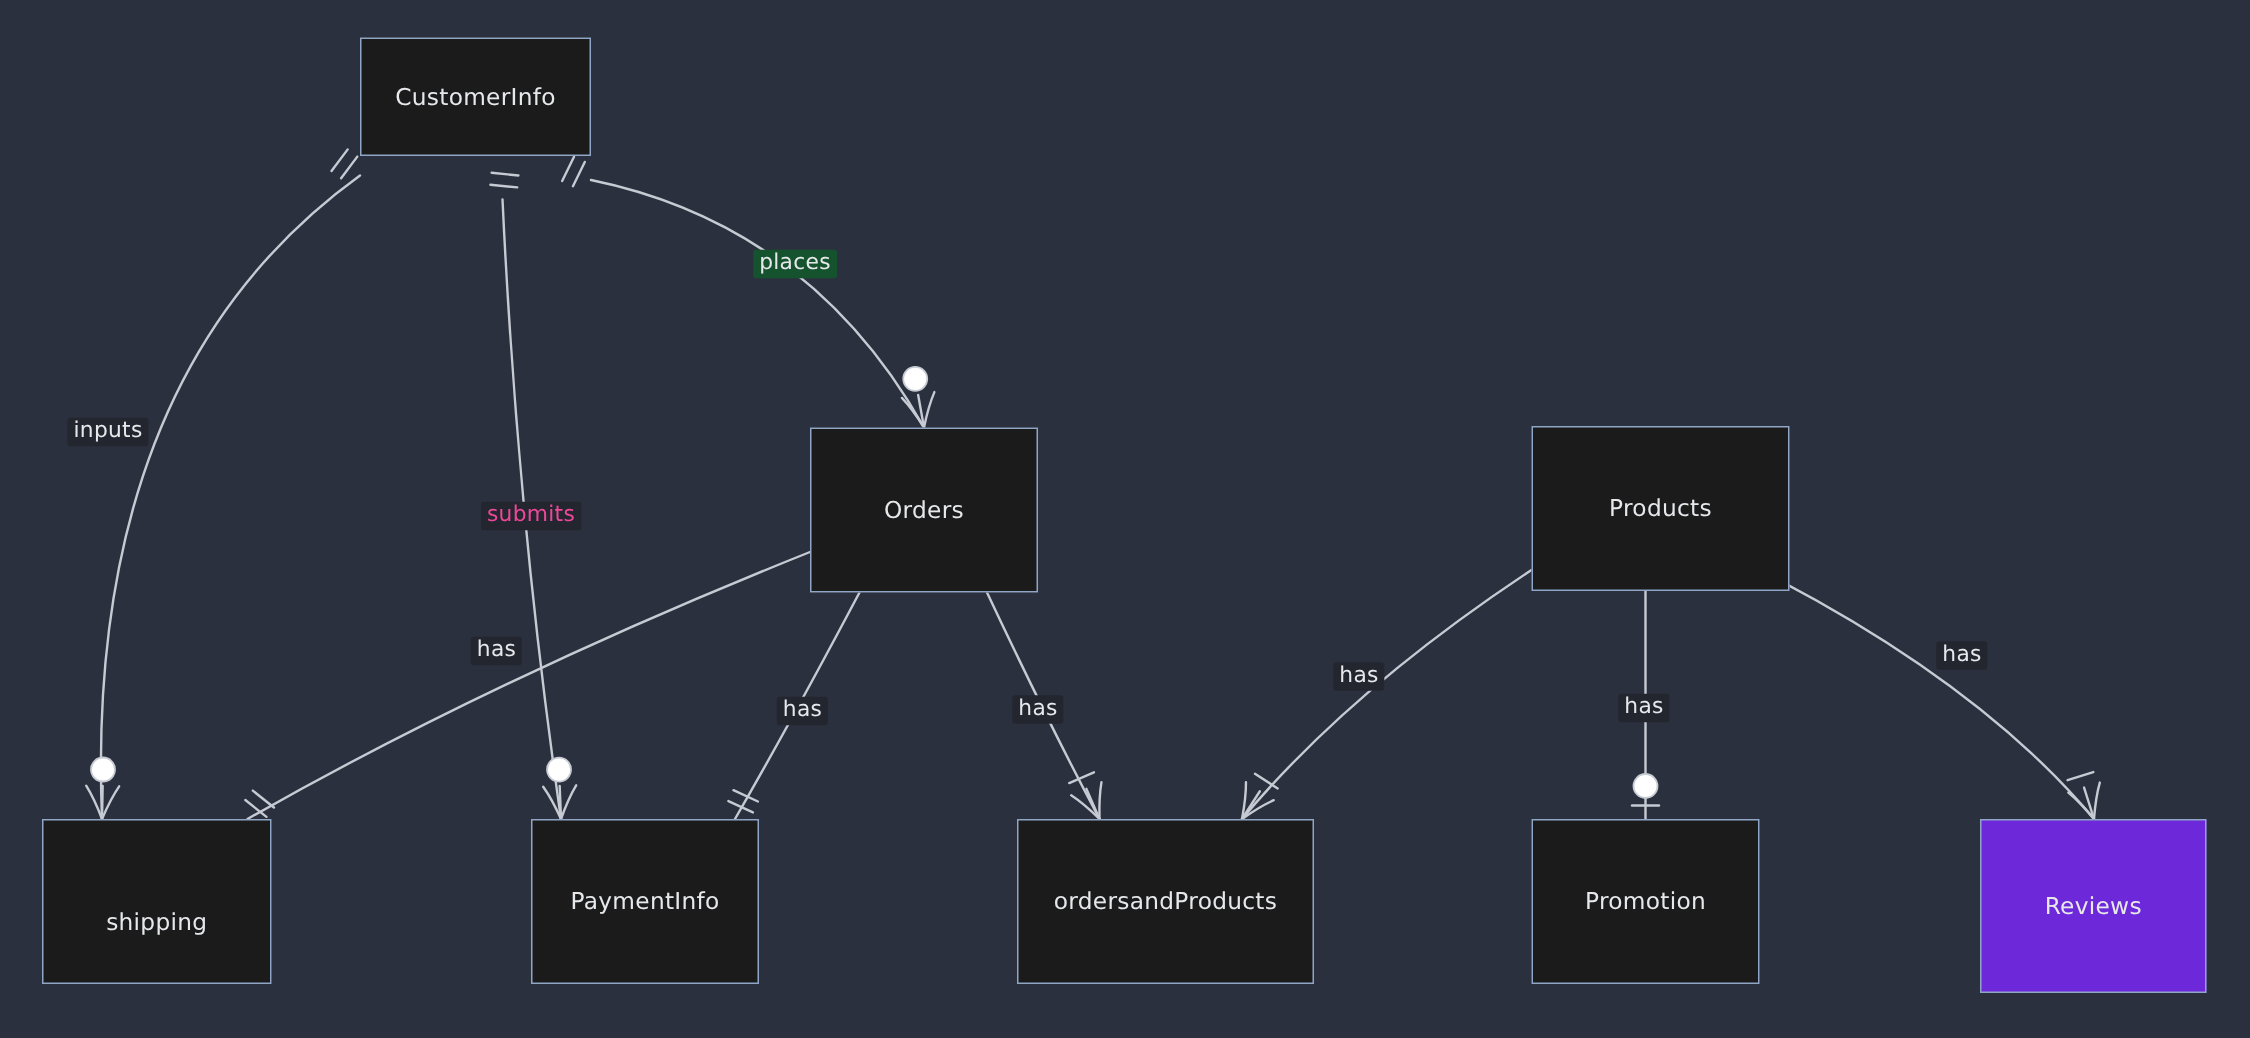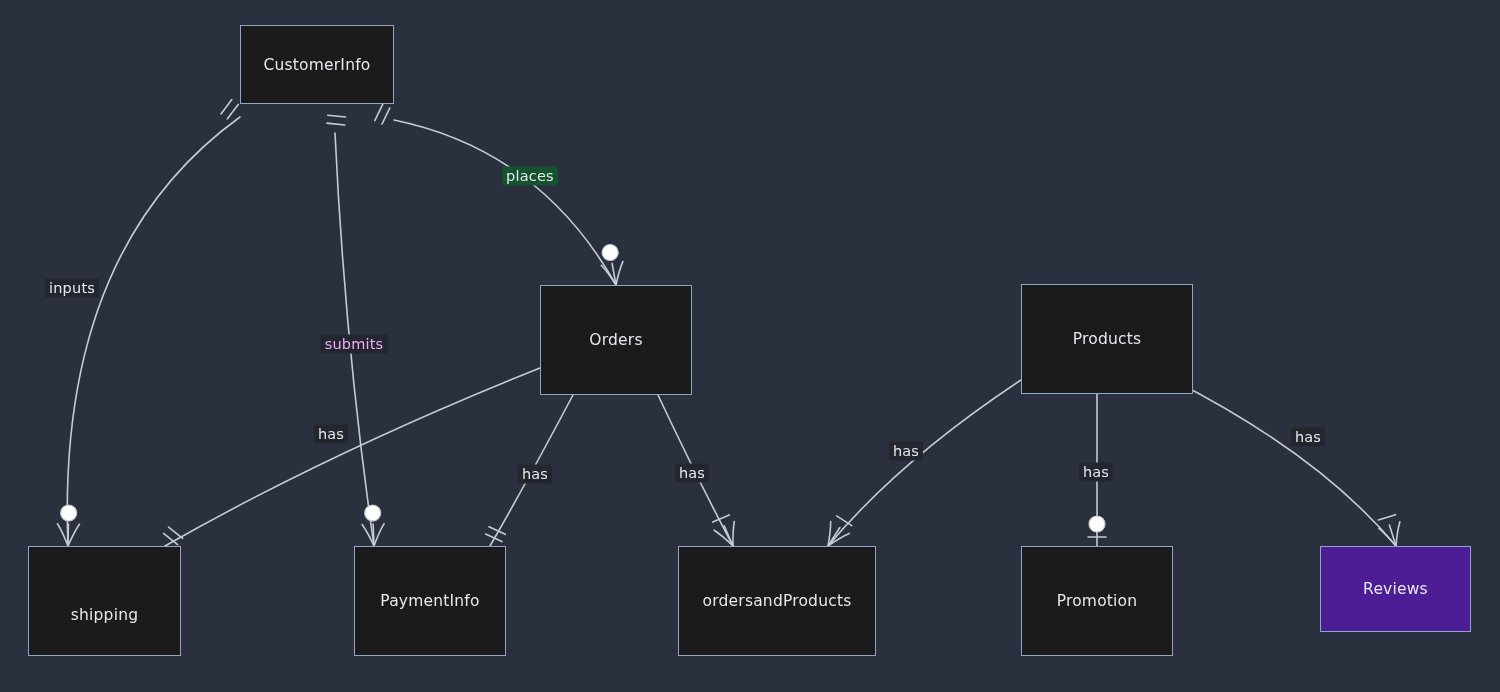--- a/index.html
+++ b/index.html
@@ -149,27 +149,27 @@
       </div>
       <div class="entity" style="left: 354px; top: 546px; width: 152px; height: 110px; background: rgb(27, 27, 27); border-color: rgb(143, 166, 198);">
         <span class="entity-label" style="color: rgb(230, 232, 236);">PaymentInfo</span>
       </div>
       <div class="entity" style="left: 678px; top: 546px; width: 198px; height: 110px; background: rgb(27, 27, 27); border-color: rgb(143, 166, 198);">
         <span class="entity-label" style="color: rgb(230, 232, 236);">ordersandProducts</span>
       </div>
       <div class="entity" style="left: 1021px; top: 546px; width: 152px; height: 110px; background: rgb(27, 27, 27); border-color: rgb(143, 166, 198);">
         <span class="entity-label" style="color: rgb(230, 232, 236); text-align: center;">Promotion</span>
       </div>
-      <div class="entity" style="left: 1320px; top: 546px; width: 151px; height: 86px; background: #4c1d95; border-color: rgb(143, 166, 198);">
+      <div class="entity" style="left: 1320px; top: 546px; width: 151px; height: 116px; background: #6d28d9; border-color: rgb(143, 166, 198);">
         <span class="entity-label" style="color: rgb(230, 232, 236);">Reviews</span>
       </div>
     </div>
   <div id="labels">
       <div class="rel-label" style="left: 58px; top: 288px; color: rgb(230, 232, 236); background: rgb(35, 38, 47); margin-left: 14px;">inputs</div>
-      <div class="rel-label" style="left: 354px; top: 344px; color: #f0abfc; background: rgb(35, 38, 47);">submits</div>
+      <div class="rel-label" style="left: 354px; top: 344px; color: #ec4899; background: rgb(35, 38, 47);">submits</div>
       <div class="rel-label" style="left: 530px; top: 176px; color: rgb(230, 232, 236); background: #14532d;">places</div>
       <div class="rel-label" style="left: 331px; top: 434px; color: rgb(230, 232, 236); background: rgb(35, 38, 47);">has</div>
       <div class="rel-label" style="left: 535px; top: 474px; color: rgb(230, 232, 236); background: rgb(35, 38, 47);">has</div>
       <div class="rel-label" style="left: 692px; top: 473px; color: rgb(230, 232, 236); background: rgb(35, 38, 47);">has</div>
       <div class="rel-label" style="left: 906px; top: 451px; color: rgb(230, 232, 236); background: rgb(35, 38, 47);">has</div>
       <div class="rel-label" style="left: 1096px; top: 472px; color: rgb(230, 232, 236); background: rgb(35, 38, 47);">has</div>
       <div class="rel-label" style="left: 1308px; top: 437px; color: rgb(230, 232, 236); background: rgb(35, 38, 47);">has</div>
     </div>
 </div>
 

